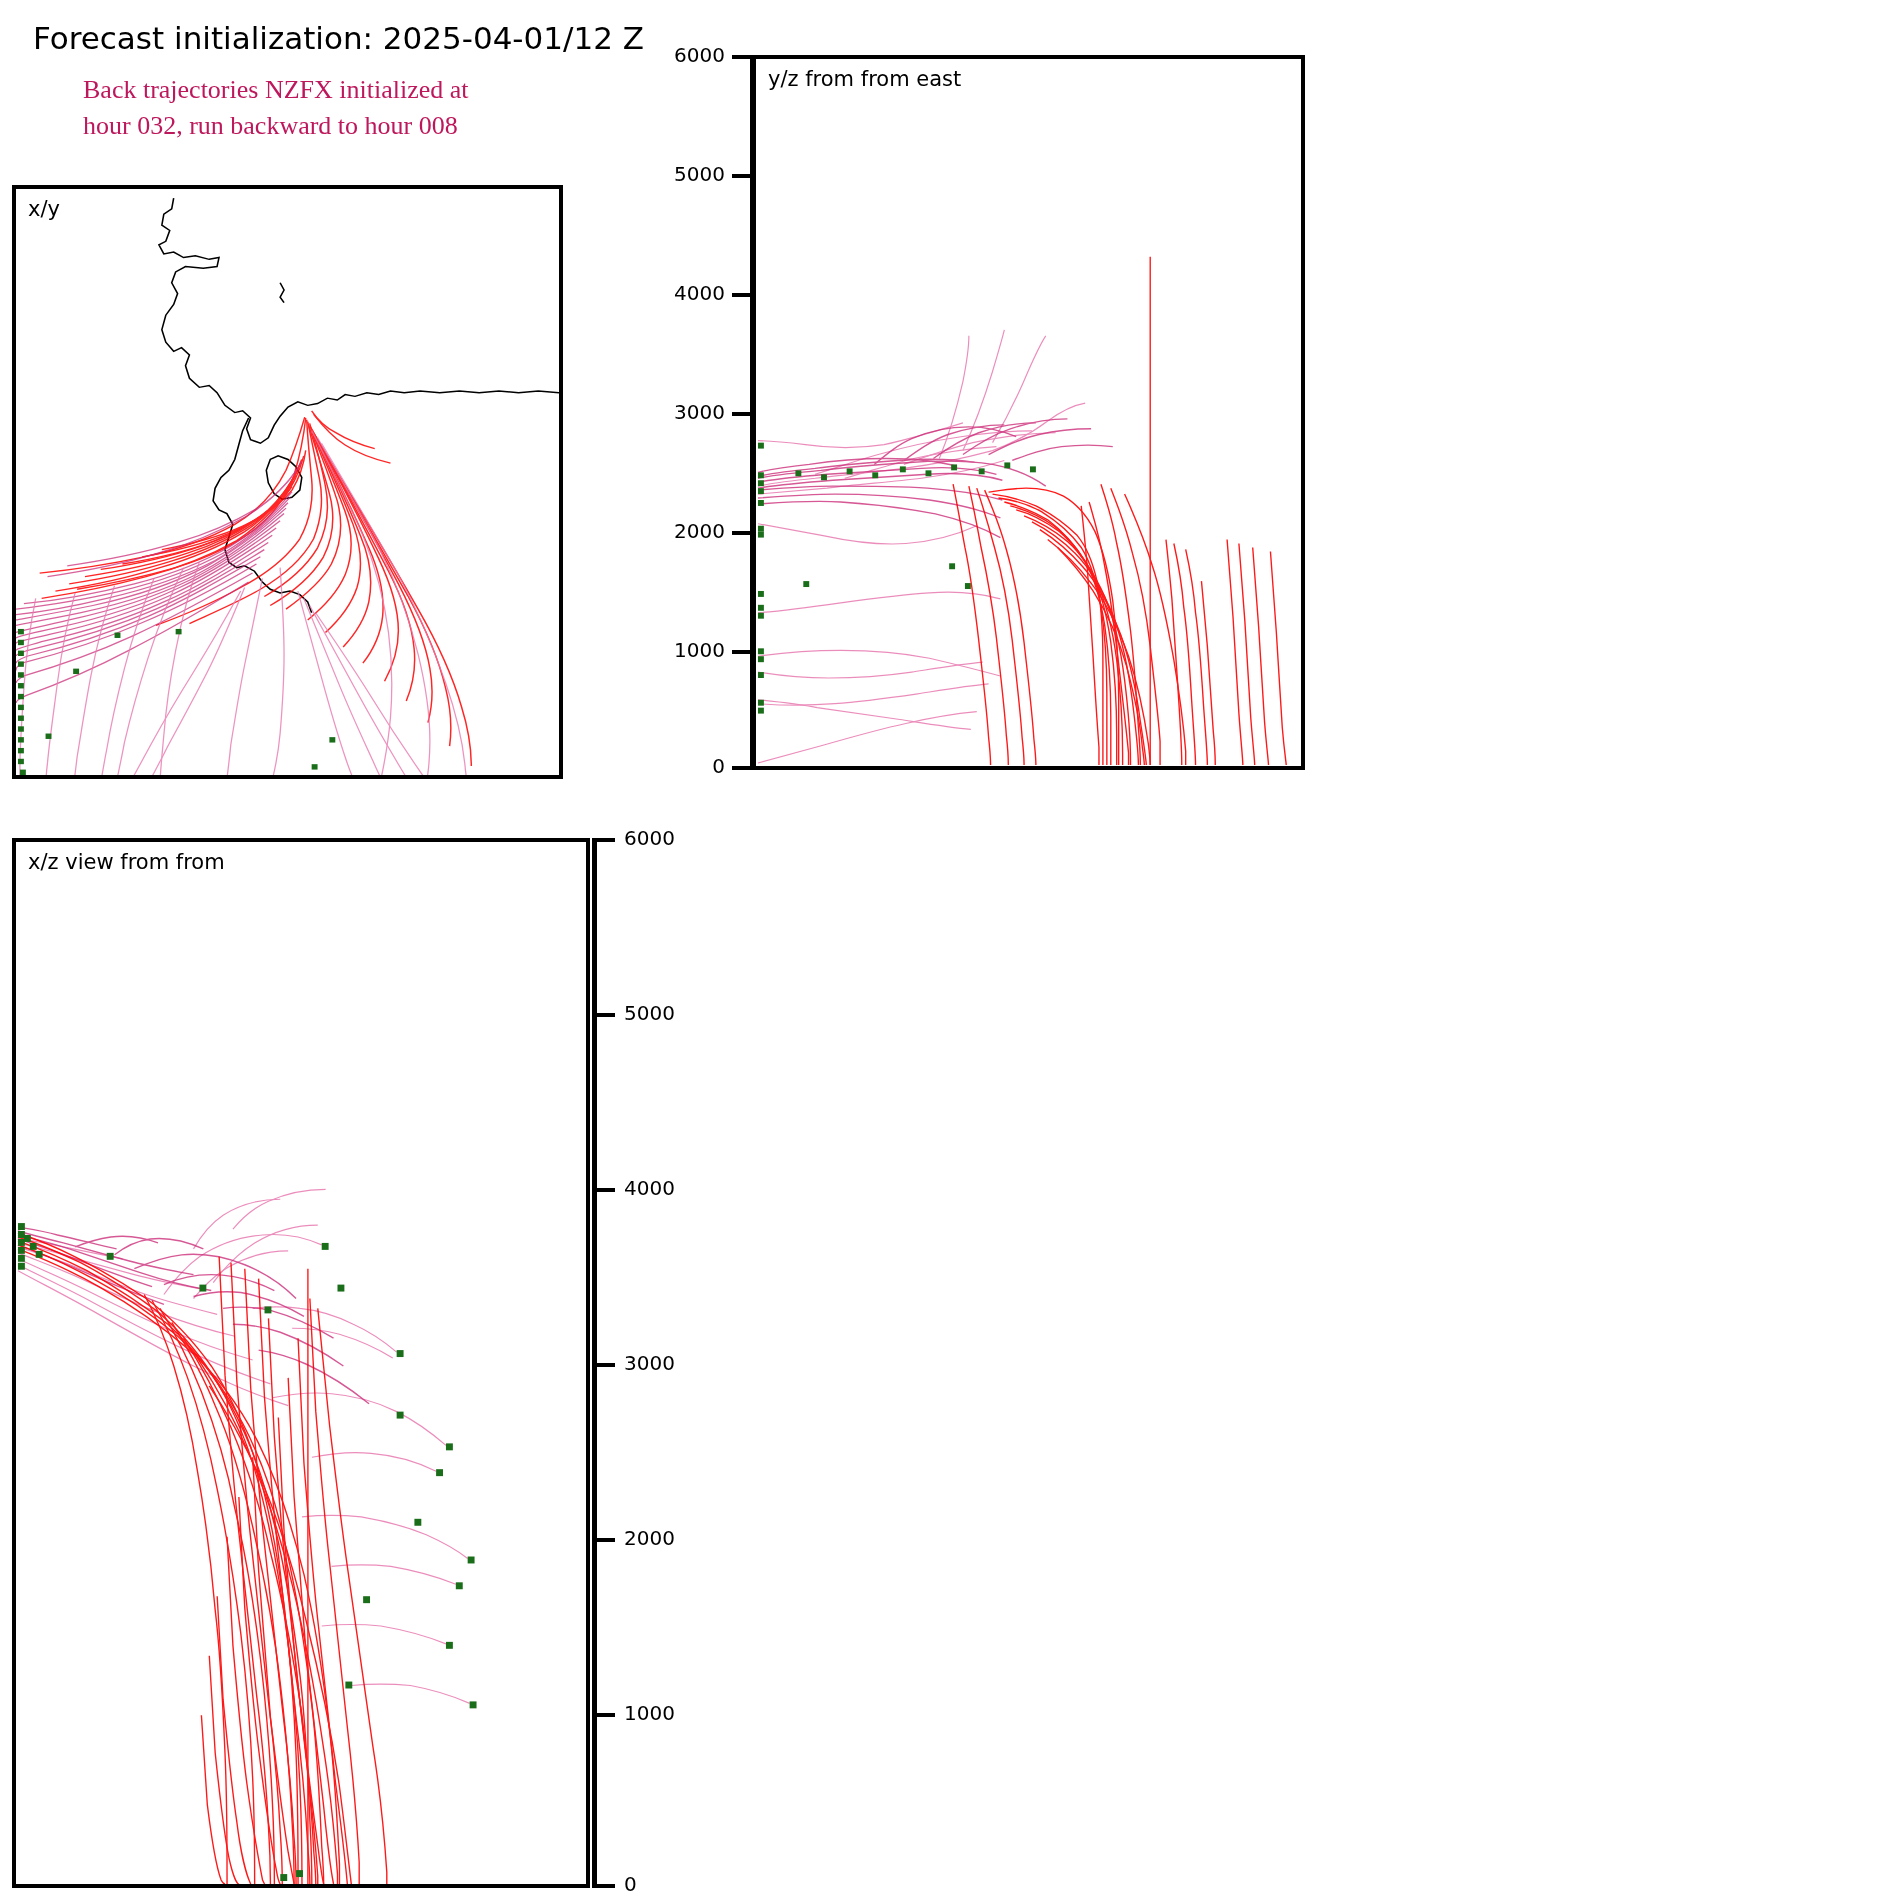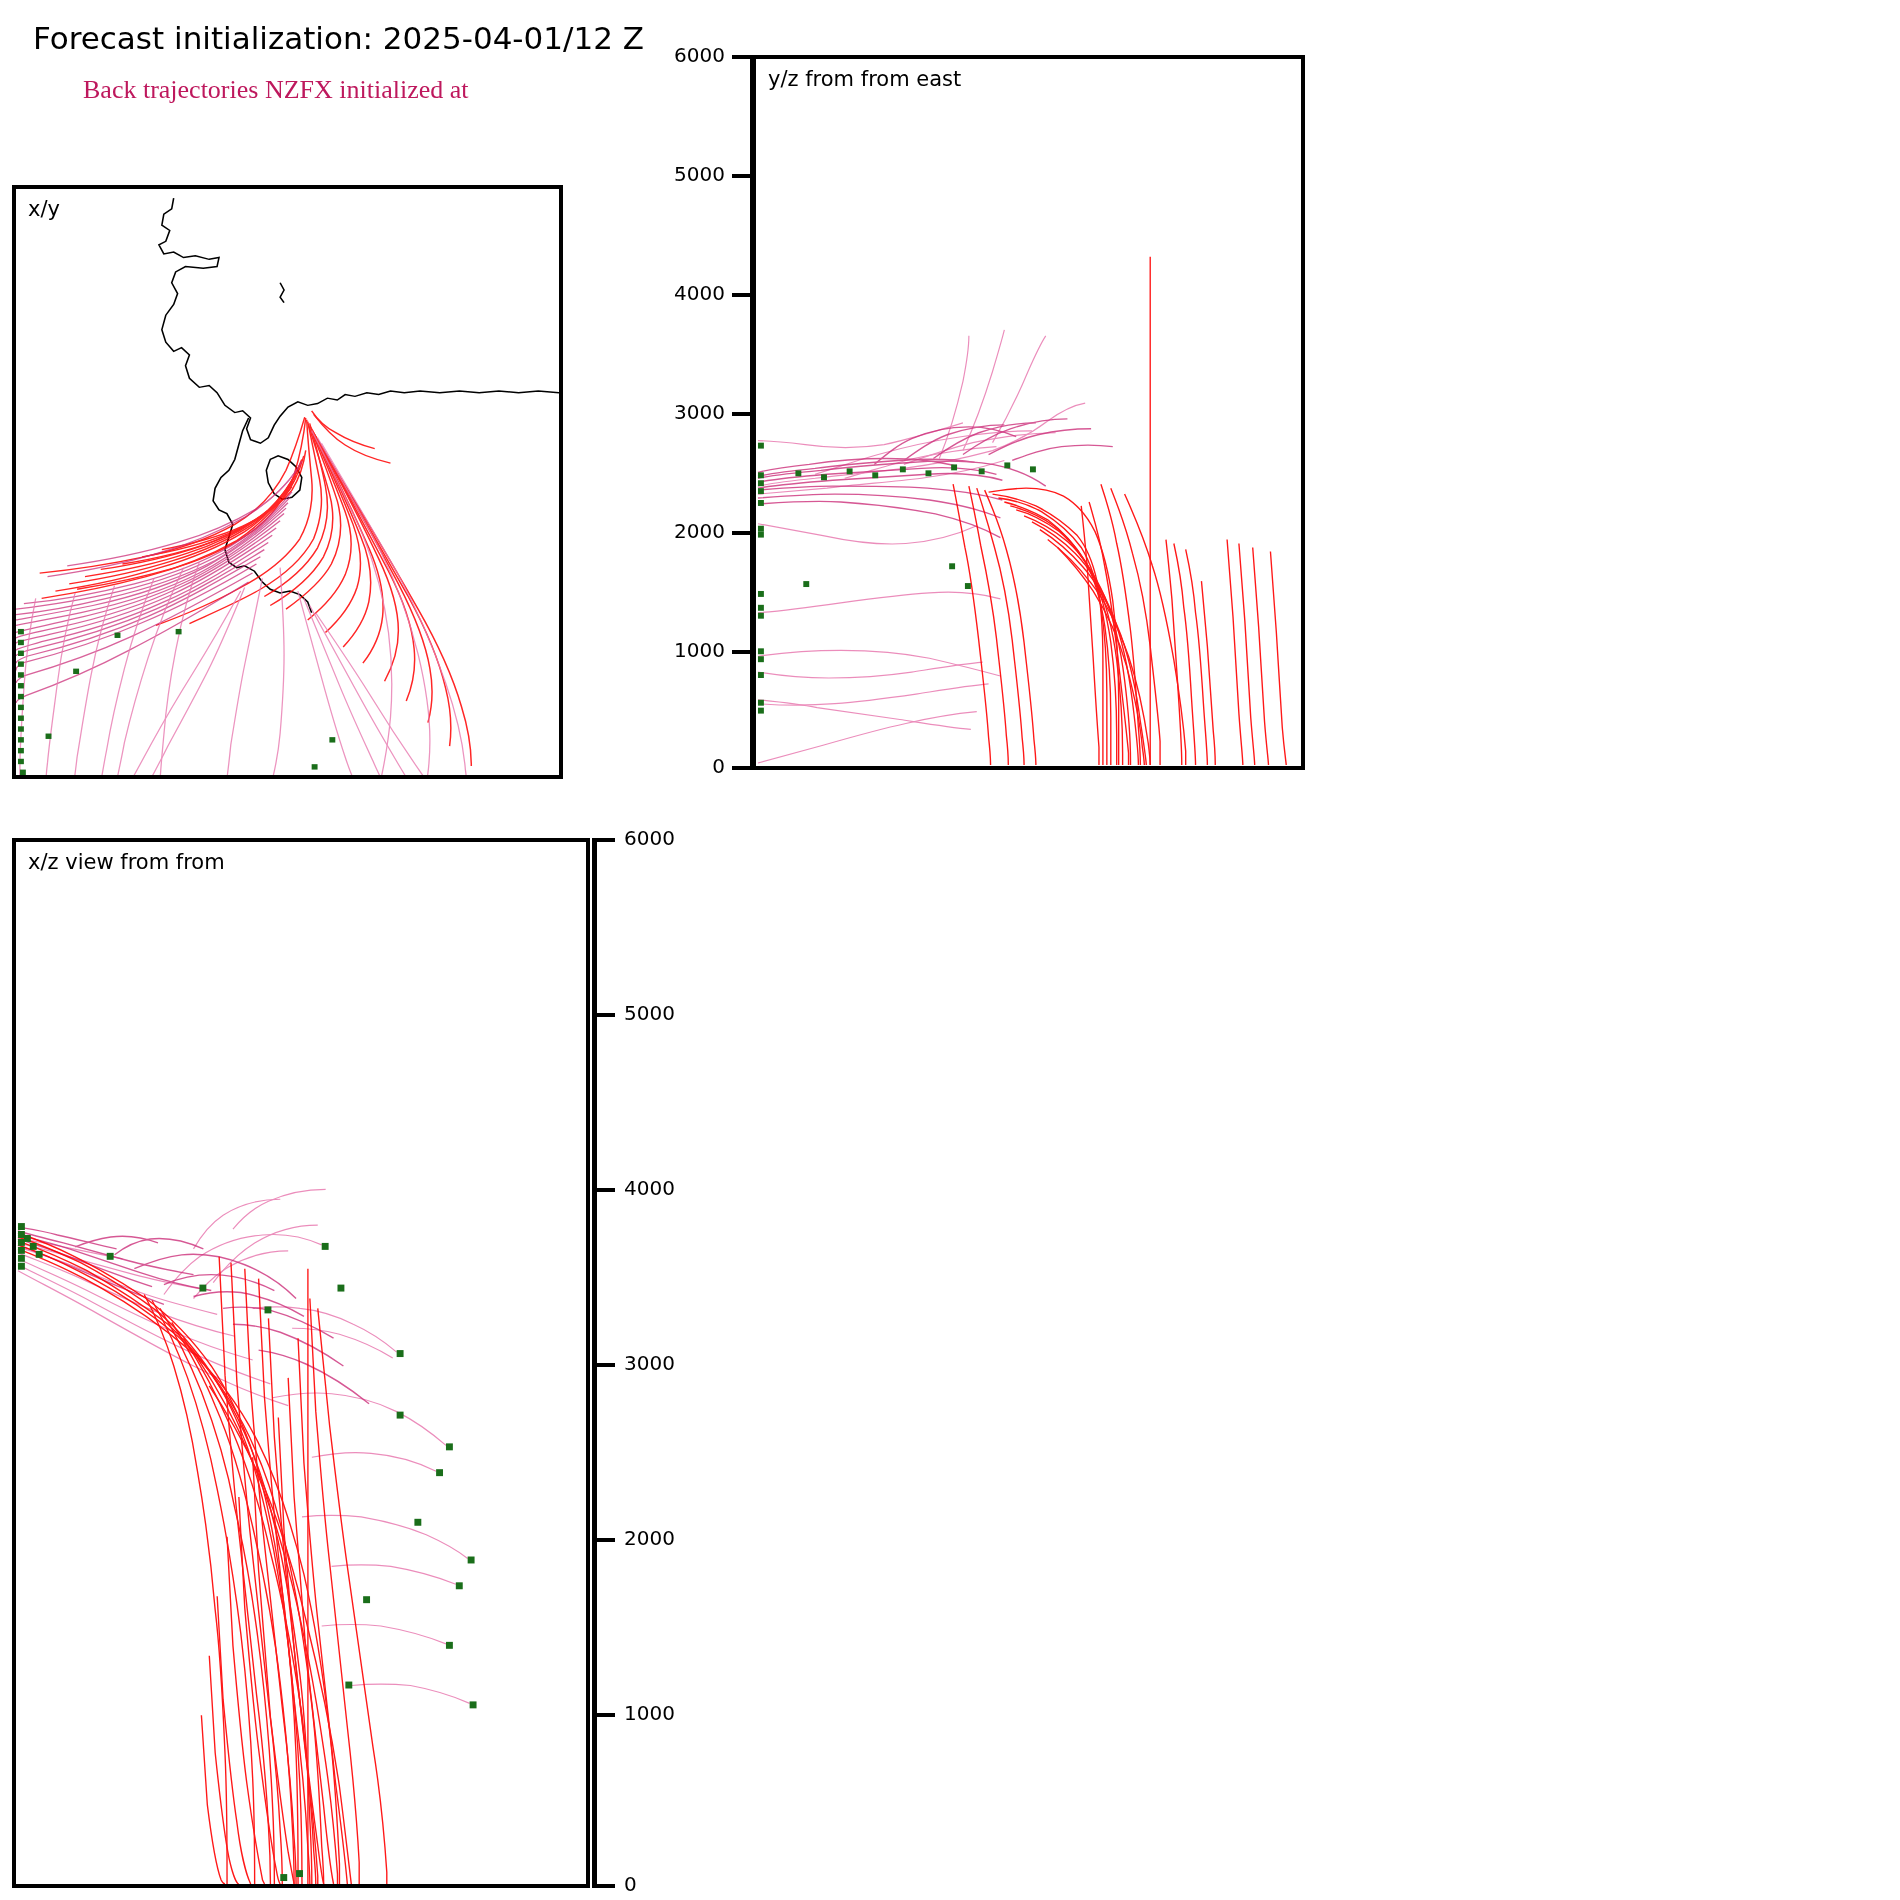--- a/index.html
+++ b/index.html
@@ -103,20 +103,21 @@
   #axis-xz .ticklabel { left: 32px; text-align: left; }
 </style>
 </head>
 <body>
 
 <div id="page">
 
   <div class="hdr-title">Forecast initialization: 2025-04-01/12 Z</div>
   <div class="hdr-sub">
     <div>Back trajectories NZFX initialized at</div>
+    <div>hour 032, run backward to hour 008</div>
   </div>
 
   <div class="panel" id="panel-xy">
     <div class="panel-label">x/y</div>
     <svg class="plot-svg" viewBox="0 0 551 650" preserveAspectRatio="none">
 
       <g fill="none" stroke="#000000" stroke-width="1.6">
         <path d="M160,10 L158,22 L150,28 L148,40 L156,46 L152,58 L145,62 L150,72 L160,70
                  L170,76 L182,74 L196,78 L206,76 L204,86 L190,88 L172,86 L162,92 L158,104
                  L164,116 L160,128 L152,140 L148,156 L152,170 L160,180 L168,176 L176,184

